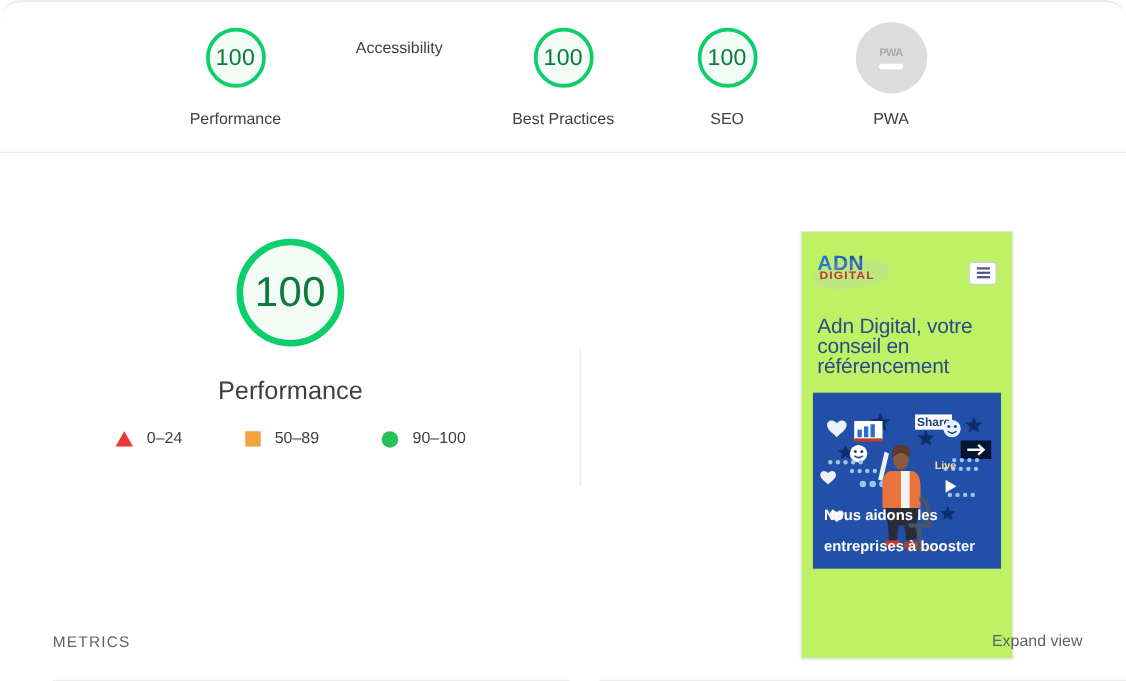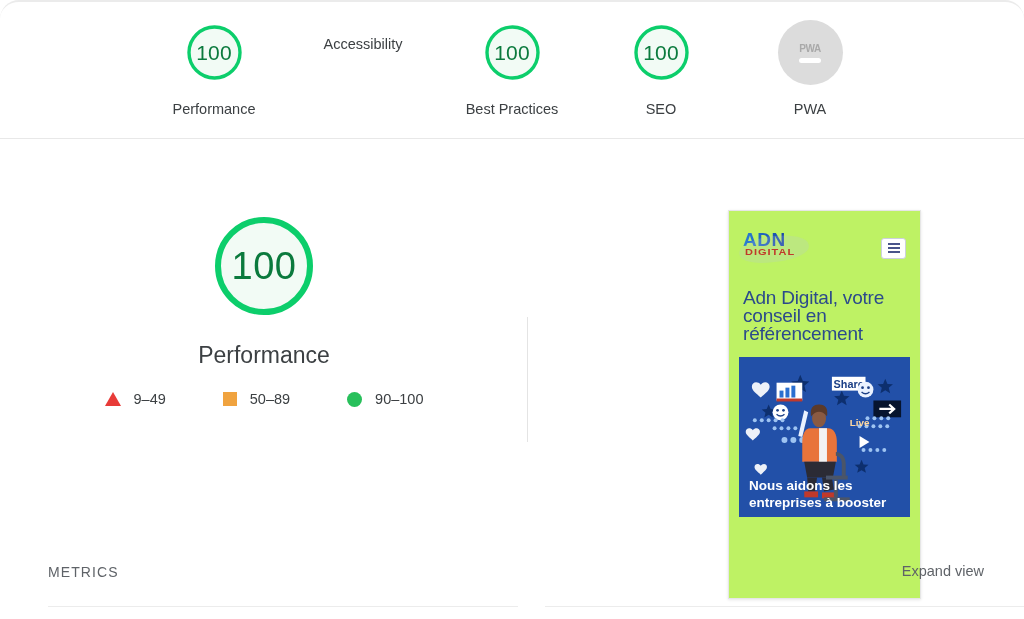--- a/index.html
+++ b/index.html
@@ -249,28 +249,28 @@
     background: #2250a8;
     position: relative;
     overflow: hidden;
   }
   .hero-caption {
     position: absolute;
     left: 10px; right: 6px; bottom: 6px;
     color: #ffffff;
     font-size: 13.5px;
     font-weight: 700;
-    line-height: 17px;
+    line-height: 28px;
   }
   .hero-art { position: absolute; inset: 0; }
 
   
   .bottom-bar {
     position: absolute;
-    left: 0; right: 0; bottom: 12px;
+    left: 0; right: 0; bottom: 0;
     height: 52px;
   }
   .metrics-head {
     position: absolute;
     left: 48px; top: 8px;
     width: 470px;
     height: 44px;
     border-bottom: 1px solid #ececec;
   }
   .metrics-head span {
@@ -357,21 +357,21 @@
           </svg>
           <span class="val">100</span>
         </div>
 
         <div class="big-title">Performance</div>
 
 
         <div class="legend">
           <div class="legend-item">
             <span class="sw-fail"></span>
-            <span class="legend-text">9–49</span>
+            <span class="legend-text">0–24</span>
           </div>
           <div class="legend-item">
             <span class="sw-avg"></span>
             <span class="legend-text">50–89</span>
           </div>
           <div class="legend-item">
             <span class="sw-pass"></span>
             <span class="legend-text">90–100</span>
           </div>
         </div>

